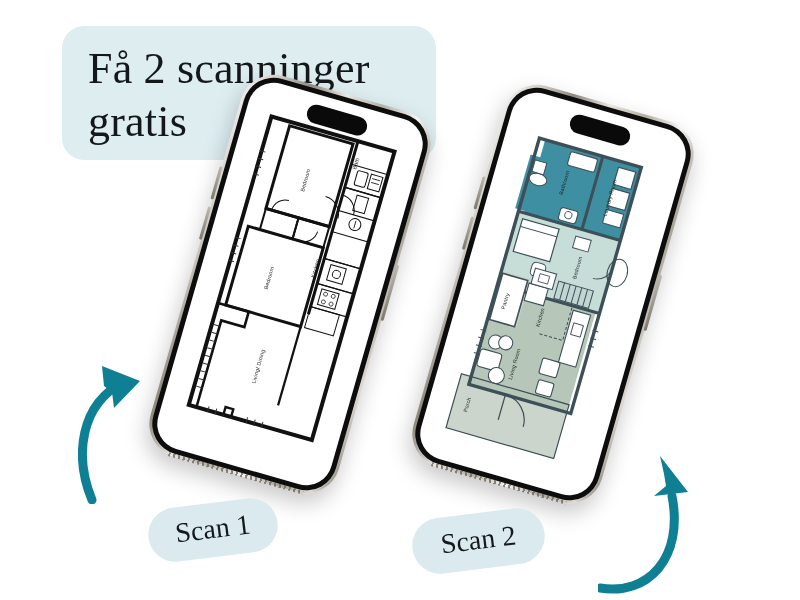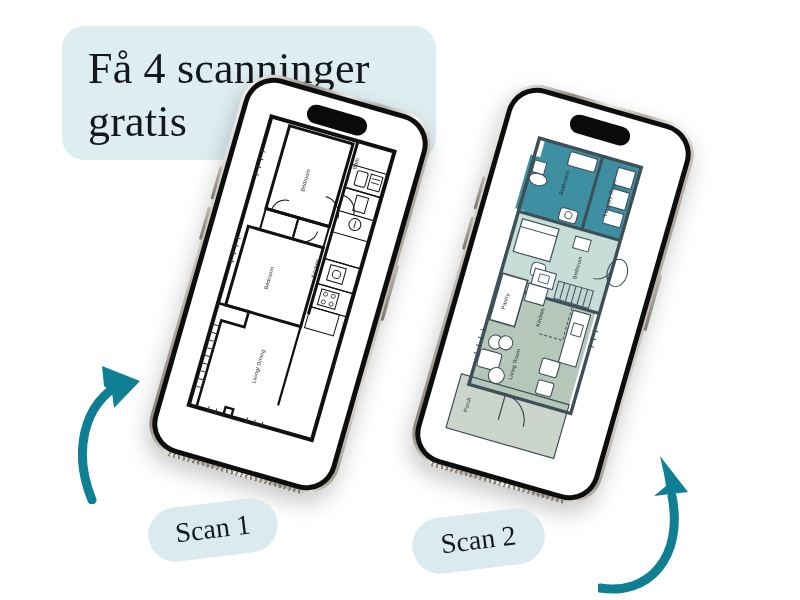--- a/index.html
+++ b/index.html
@@ -104,21 +104,21 @@
     letter-spacing:.2px;
   }
   .rlabel-bw{fill:#222;}
 </style>
 </head>
 <body>
 
 <div class="stage">
 
   <div class="headline">
-    <div class="headline-text">Få 4 scanninger</div>
+    <div class="headline-text">Få 2 scanninger</div>
     <div class="headline-text">gratis</div>
   </div>
 
   <svg class="arrow arrow-left" viewBox="0 0 110 152">
     <path d="M14 148 C -4 104, 2 52, 46 30" fill="none" stroke="#0f7f94" stroke-width="9" stroke-linecap="round"></path>
     <path d="M24 14 L62 29 L36 56 L34 40 L26 34 Z" fill="#0f7f94"></path>
   </svg>
 
   <div class="phone phone-1">
     <div class="phone-metal">

